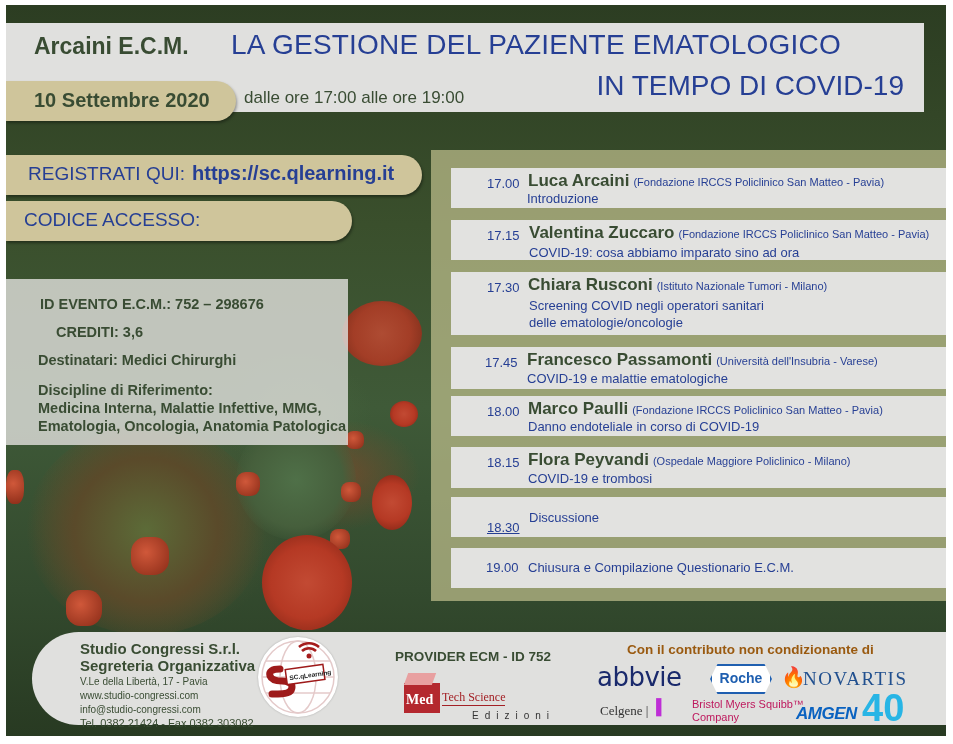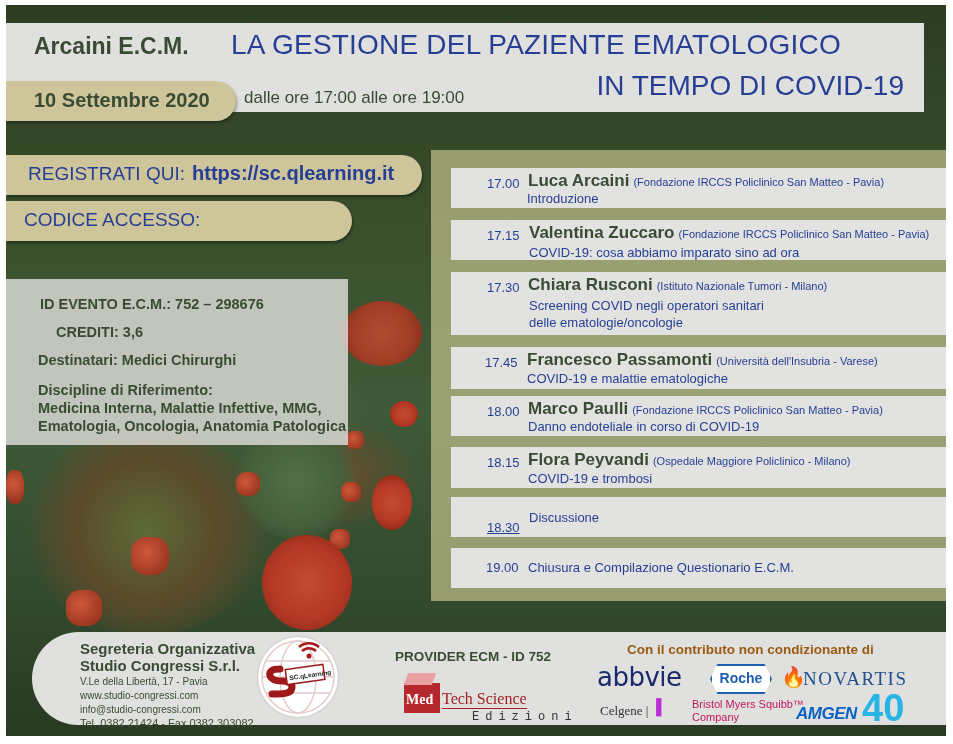--- a/index.html
+++ b/index.html
@@ -82,22 +82,22 @@
   }
   .sec-title { position: absolute; left: 48px; top: 8px; font-size: 15px; font-weight: bold; color: #394c33; line-height: 17px; }
   .sec-line { position: absolute; left: 48px; font-size: 10px; color: #394c33; }
 
   .sc-logo { position: absolute; left: 226px; top: 5px; width: 80px; height: 80px; border-radius: 50%; background: #ffffff;
     box-shadow: 0 0 2px rgba(0,0,0,0.25); overflow: hidden; }
   .provider { position: absolute; left: 363px; top: 17px; font-size: 13.5px; font-weight: bold; color: #394c33; }
   .mts-book { position: absolute; left: 372px; top: 51px; width: 36px; height: 30px; background: #b4282e; }
   .mts-book:before { content: ""; position: absolute; left: 2px; top: -10px; width: 28px; height: 12px; background: #e8a0a0; transform: skewX(-20deg); }
   .mts-med { position: absolute; left: 374px; top: 60px; font-family: "Liberation Serif", serif; font-size: 14px; font-weight: bold; color: #ffffff; }
-  .mts-tech { position: absolute; left: 410px; top: 58px; font-family: "Liberation Serif", serif; font-size: 16px; color: #a32025; border-bottom: 1px solid #a32025; white-space: nowrap; }
-  .mts-ed { position: absolute; left: 440px; top: 78px; font-family: Liberation Mono, monospace; font-size: 12px; letter-spacing: 6px; color: #333; }
+  .mts-tech { position: absolute; left: 410px; top: 58px; font-family: "Liberation Serif", serif; font-size: 12px; color: #a32025; border-bottom: 1px solid #a32025; white-space: nowrap; }
+  .mts-ed { position: absolute; left: 440px; top: 78px; font-family: Liberation Sans, sans-serif; font-size: 10px; letter-spacing: 6px; color: #333; }
 
   .contrib { position: absolute; left: 595px; top: 10px; font-size: 13.5px; font-weight: bold; color: #9a5a10; white-space: nowrap; }
   .abbvie { position: absolute; left: 565px; top: 30px; font-size: 26px; color: #1a2a6c; letter-spacing: -0.5px; font-family: "DejaVu Sans", sans-serif; }
   .roche { position: absolute; left: 678px; top: 32px; width: 62px; height: 30px; border: 2px solid #1f5fb0; color: #1f5fb0;
     font-size: 14px; font-weight: bold; text-align: center; line-height: 24px;
     clip-path: polygon(12% 0, 88% 0, 100% 50%, 88% 100%, 12% 100%, 0 50%); background: #fff; }
   .novartis-icon { position: absolute; left: 749px; top: 33px; font-size: 20px; color: #e57020; }
   .novartis { position: absolute; left: 771px; top: 36px; font-family: "Liberation Serif", serif; font-size: 19px; letter-spacing: 1.5px; color: #21508f; }
   .celgene { position: absolute; left: 568px; top: 71px; font-family: "Liberation Serif", serif; font-size: 13px; color: #333; }
   .bms-icon { position: absolute; left: 619px; top: 66px; font-size: 15px; color: #be2ed6; }
@@ -188,22 +188,22 @@
       <span class="slot-topic" style="left:78px;top:12px;">Discussione</span>
     </div>
     <div class="slot" style="top:398px;height:40px;">
       <span class="slot-time" style="top:12px;left:35px;">19.00</span>
       <span class="slot-topic" style="left:77px;top:11px;">Chiusura e Compilazione Questionario E.C.M.</span>
     </div>
   </div>
 
   <div class="footer">
     <div class="sec-title">
+      <div>Studio Congressi S.r.l.</div>
       <div>Segreteria Organizzativa</div>
-      <div>Studio Congressi S.r.l.</div>
     </div>
     <span class="sec-line" style="top:44px;">V.Le della Libertà, 17 -  Pavia</span>
     <span class="sec-line" style="top:58px;">www.studio-congressi.com</span>
     <span class="sec-line" style="top:72px;">info@studio-congressi.com</span>
     <span class="sec-line" style="top:85px;font-size:11px;">Tel. 0382 21424 - Fax 0382 303082</span>
 
     <div class="sc-logo">
       <svg width="80" height="80" viewBox="0 0 80 80">
         <circle cx="40" cy="40" r="36" fill="none" stroke="#e4caca" stroke-width="1.5"></circle>
         <ellipse cx="40" cy="40" rx="18" ry="36" fill="none" stroke="#e4caca" stroke-width="1.5"></ellipse>

